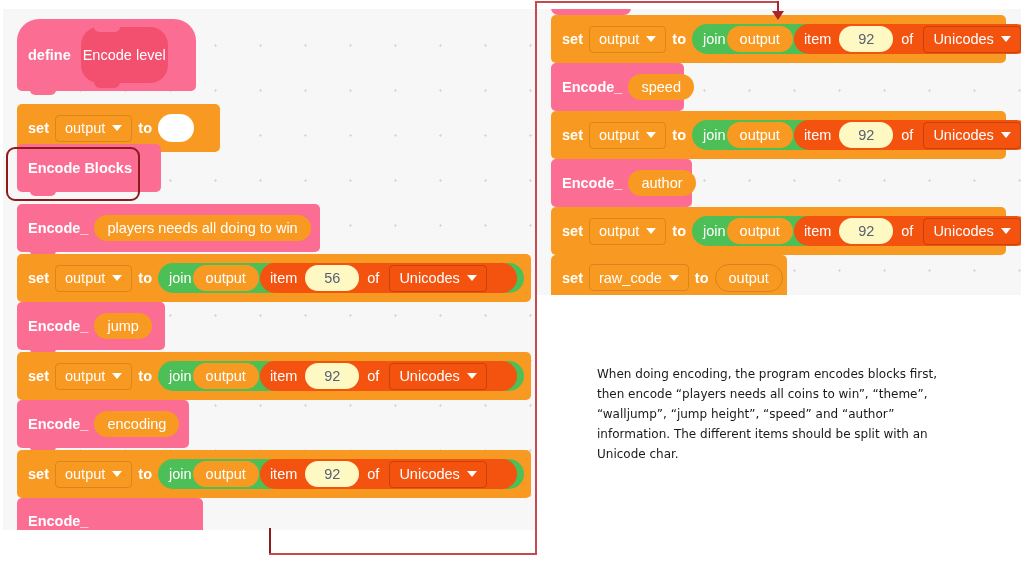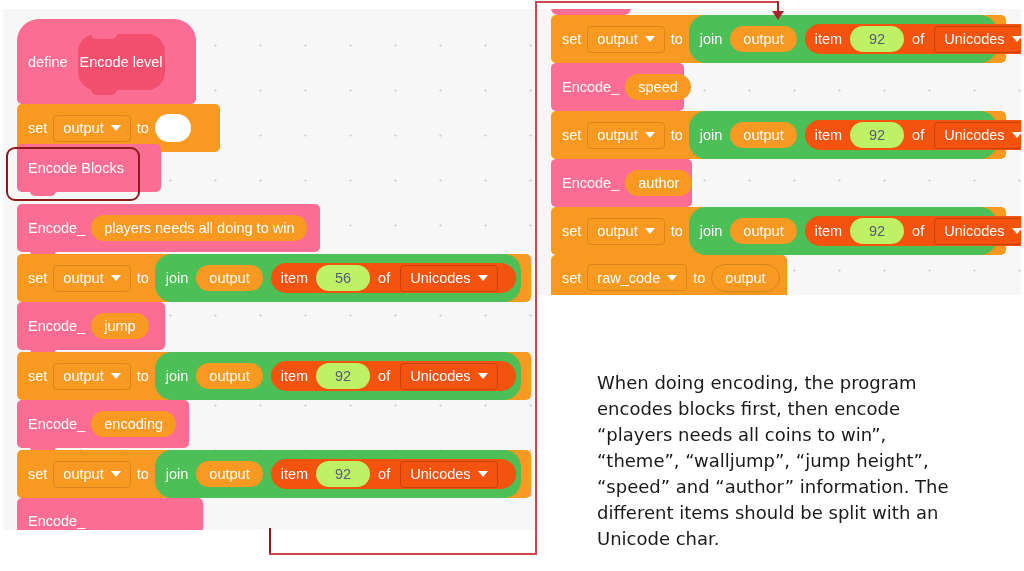--- a/index.html
+++ b/index.html
@@ -43,21 +43,21 @@
   .blk.bump::after{
     content:"";position:absolute;left:13px;bottom:-4px;
     width:26px;height:5px;
     background:inherit;
     border-bottom-left-radius:7px;border-bottom-right-radius:7px;
   }
 
   .orange{background:#f89a21;}
   .pink{background:#fb6d92;}
 
-  .blk > .lbl{margin:0 6px;}
+  .blk > .lbl{margin:0 6px;font-weight:bold;}
   .blk > .lbl:first-child{margin-left:11px;}
 
   
   .field{
     display:inline-flex;align-items:center;gap:7px;
     height:25px;padding:0 9px;border-radius:4px;
     border:1px solid rgba(0,0,0,.12);
     background:transparent;
     font-size:14.5px;color:#fff;
   }
@@ -74,27 +74,27 @@
     font-size:14.5px;color:#fff;
   }
   .oval.orange-rep{background:#f89a21;}
   .oval.ghost{background:transparent;border:1px solid rgba(0,0,0,.14);}
   .oval.empty{
     background:#ffffff;width:36px;height:28px;border-radius:16px;padding:0;
   }
   .numoval{
     display:inline-flex;align-items:center;justify-content:center;
     min-width:36px;height:26px;padding:0 9px;border-radius:14px;
-    background:#bef264;color:#575e75;font-size:14.5px;
+    background:#fef9c3;color:#575e75;font-size:14.5px;
   }
 
   
   .join{
-    display:inline-flex;align-items:center;gap:8px;
-    height:48px;padding:0 7px 0 11px;border-radius:17px;
+    display:inline-flex;align-items:center;gap:1px;
+    height:30px;padding:0 7px 0 11px;border-radius:17px;
     background:#4cbf56;color:#fff;font-size:14.5px;
   }
   
   .itemof{
     display:inline-flex;align-items:center;gap:8px;
     height:30px;padding:0 10px;border-radius:15px;
     background:#f4520f;color:#fff;font-size:14.5px;
     flex:1 1 auto;
   }
   .itemof .field{border-color:rgba(0,0,0,.18);}
@@ -109,30 +109,30 @@
   .ann-line{position:absolute;background:#c8484f;pointer-events:none;}
   .ann-arrow{
     position:absolute;width:0;height:0;
     border-left:6px solid transparent;border-right:6px solid transparent;
     border-top:9px solid #a8232c;pointer-events:none;
   }
 
   
   #caption{
     position:absolute;left:597px;top:352px;width:360px;
-    font-size:18px;line-height:26px;color:#1a1a1a;
+    font-size:12px;line-height:20px;color:#1a1a1a;
     font-family:"DejaVu Sans","Liberation Sans",sans-serif;
   }
 </style>
 </head>
 <body>
 
 <div class="canvas" id="left-canvas">
 
-  <div class="blk pink bump" id="b-define" style="left:14px;top:10px;width:179px;height:85px;border-radius:22px 22px 5px 5px;">
+  <div class="blk pink bump" id="b-define" style="left:14px;top:10px;width:179px;height:72px;border-radius:22px 22px 5px 5px;">
     <span class="lbl">define</span>
     <span style="background:#f2506e;border-radius:18px;height:56px;display:flex;align-items:center;padding:0 2px;margin-left:4px;position:relative;">
       <span style="position:absolute;left:13px;top:0;width:26px;height:5px;background:#fb6d92;border-bottom-left-radius:6px;border-bottom-right-radius:6px;"></span>
       <span style="position:absolute;left:13px;bottom:-5px;width:26px;height:6px;background:#f2506e;border-bottom-left-radius:7px;border-bottom-right-radius:7px;"></span>
       <span>Encode level</span>
     </span>
   </div>
 
   <div class="blk orange notch bump" id="b-set-empty" style="left:14px;top:95px;width:203px;height:48px;">
     <span class="lbl">set</span>

